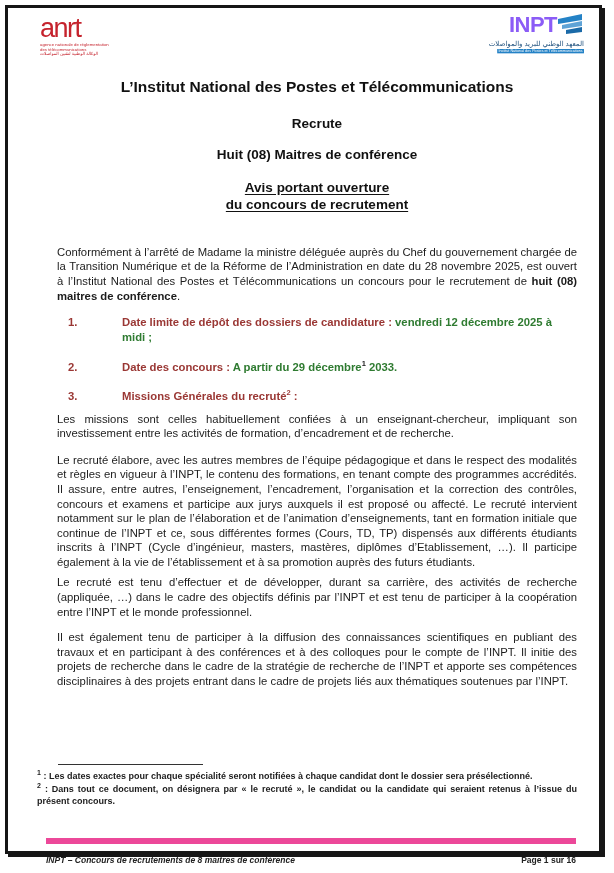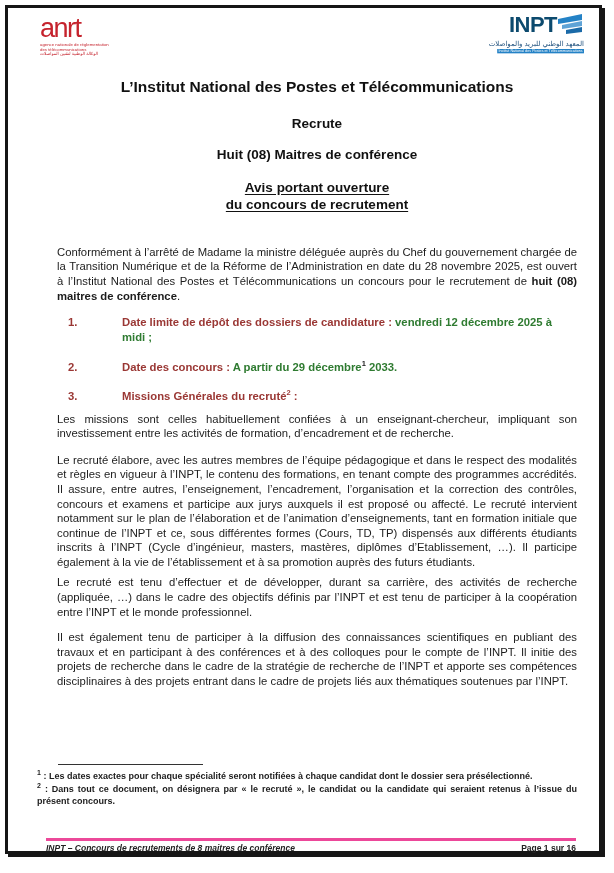--- a/index.html
+++ b/index.html
@@ -16,21 +16,21 @@
     pointer-events:none;
   }
 
   
   .logo-anrt { position:absolute; left:40px; top:16px; }
   .anrt-word { font-size:27px; font-weight:400; letter-spacing:-1.5px; line-height:24px; color:#c5232d; }
   .anrt-sub  { margin-top:2px; font-size:6px; line-height:6.5px; color:#c5232d; transform:scale(0.72); transform-origin:left top; white-space:nowrap; }
 
   .logo-inpt { position:absolute; right:30px; top:14px; text-align:right; }
   .inpt-row  { display:flex; align-items:flex-start; justify-content:flex-end; gap:1px; }
-  .inpt-word { font-size:22px; font-weight:800; letter-spacing:-0.5px; line-height:22px; color:#0c4a6e; }
+  .inpt-word { font-size:22px; font-weight:800; letter-spacing:-0.5px; line-height:22px; color:#8b5cf6; }
   .inpt-sub-ar { font-size:7px; line-height:8px; color:#1d4f7c; white-space:nowrap; }
   .inpt-strip  { margin-top:1px; background:#2482c6; color:#ffffff; font-size:6px; line-height:7px; padding:0 2px; transform:scale(0.62); transform-origin:right top; white-space:nowrap; }
 
   
   .content {
     position:absolute; left:57px; top:80px; width:520px;
     font-size:11.3px; line-height:14.6px; color:#1c1c1c; text-align:justify;
   }
   .doc-title   { font-size:15.5px; font-weight:bold; text-align:center; margin:0; color:#111; }
   .h-recrute   { font-size:13.5px; font-weight:bold; text-align:center; margin:22px 0 0; color:#111; }
@@ -57,21 +57,21 @@
   .footnotes {
     position:absolute; left:37px; width:540px; top:764px;
     font-size:9px; font-weight:bold; line-height:12.5px; color:#1c1c1c; text-align:justify;
   }
   .fn-sep { width:145px; border-top:1.2px solid #333; margin:0 0 5px 21px; }
   .fn sup { font-size:7px; vertical-align:super; line-height:0; }
 
   
   .footer {
     position:absolute; left:46px; width:530px; top:838px;
-    border-top:3px solid #ec4899; padding-top:2px;
+    border-top:6px solid #ec4899; padding-top:11px;
     display:flex; justify-content:space-between; align-items:baseline;
     font-size:8.5px; font-weight:bold; color:#222;
   }
   .footer-left { font-style:italic; }
 </style>
 </head>
 <body>
 
 <div class="page">
   <div class="frame"></div>

